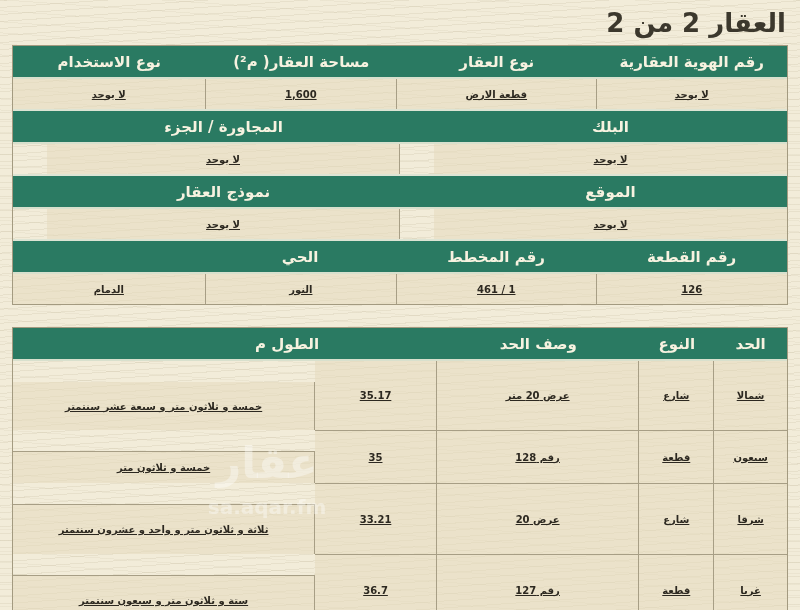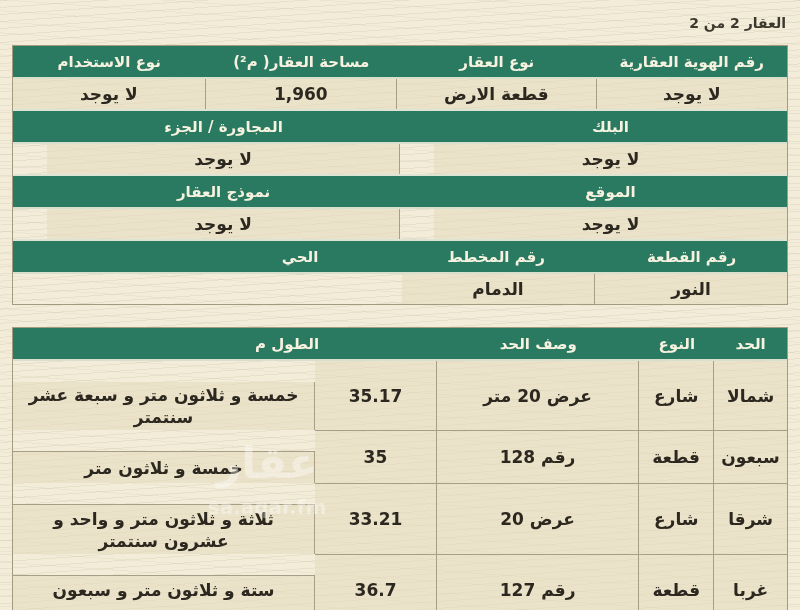--- a/index.html
+++ b/index.html
@@ -10,21 +10,21 @@
     font-weight:bold;
     background-color:#f2ecd9;
     background-image:
       repeating-linear-gradient(176deg, rgba(163,150,116,0.14) 0 1px, transparent 1px 7px),
       repeating-linear-gradient(184deg, rgba(163,150,116,0.09) 0 1px, transparent 1px 11px);
   }
   .page-title{
     margin:8px 14px 7px 0;
     height:30px;line-height:30px;
     text-align:right;
-    font-size:14px;color:#3c382d;
+    font-size:26px;color:#3c382d;
   }
   .tbl{
     margin:0 12px;
     border:1px solid #a39a80;
     box-sizing:border-box;
   }
   .tbl2{margin-top:22px;}
   .row{display:flex;align-items:stretch;}
   .hrow{
     background:#2a7a62;
@@ -33,27 +33,28 @@
   }
   .tbl .hrow:first-child{border-top:none;}
   .hcell{
     display:flex;align-items:center;justify-content:center;
     color:#f7f2e0;font-size:15px;
     height:31px;
     box-sizing:border-box;
   }
   .vrow .cell{
     display:flex;align-items:center;justify-content:center;
-    color:#2c2820;font-size:17px;
+    color:#2c2820;font-size:10px;
     background-color:rgba(230,218,190,0.55);
     box-sizing:border-box;
     padding:2px 8px;
     text-align:center;
     line-height:1.3;
     unicode-bidi:plaintext;
+    text-decoration:underline;
   }
   .vrow .cell + .cell{border-right:1px solid #a79e85;}
   .vrow + .vrow .cell{border-top:1px solid #a79e85;}
   .h34 .cell{min-height:30px;}
   .h52 .cell{min-height:48px;}
   .h36 .cell{min-height:32px;}
   .h54 .cell{min-height:50px;}
   
   .w191{width:191px;} .w200{width:200px;} .w192{width:192px;} .w193{width:193px;}
   .w388{width:388px;margin-left:34px;}
@@ -79,21 +80,21 @@
 
   <div class="row hrow">
     <div class="hcell w191">رقم الهوية العقارية</div>
     <div class="hcell w200">نوع العقار</div>
     <div class="hcell w192">مساحة العقار( م²)</div>
     <div class="hcell w193">نوع الاستخدام</div>
   </div>
   <div class="row vrow h34">
     <div class="cell w191">لا يوجد</div>
     <div class="cell w200">قطعة الارض</div>
-    <div class="cell w192 num">1,960</div>
+    <div class="cell w192 num">1,600</div>
     <div class="cell w193">لا يوجد</div>
   </div>
 
   <div class="row hrow">
     <div class="hcell w388">البلك</div>
     <div class="hcell w388">المجاورة / الجزء</div>
   </div>
   <div class="row vrow h34">
     <div class="cell w388">لا يوجد</div>
     <div class="cell w388">لا يوجد</div>
@@ -107,20 +108,22 @@
     <div class="cell w388">لا يوجد</div>
     <div class="cell w388">لا يوجد</div>
   </div>
 
   <div class="row hrow">
     <div class="hcell w191">رقم القطعة</div>
     <div class="hcell w200">رقم المخطط</div>
     <div class="hcell w192">الحي</div>
   </div>
   <div class="row vrow h34">
+    <div class="cell w191 num">126</div>
+    <div class="cell w200 num">461 / 1</div>
     <div class="cell w192">النور</div>
     <div class="cell w193">الدمام</div>
   </div>
 
 </div>
 
 <div class="tbl tbl2">
 
   <div class="row hrow">
     <div class="hcell b73">الحد</div>

